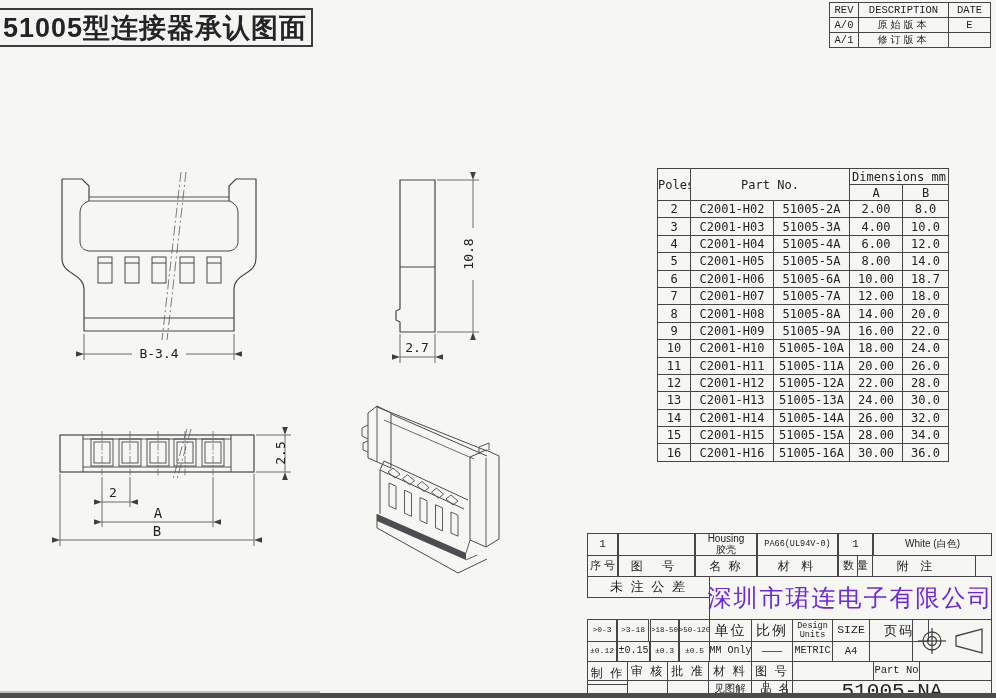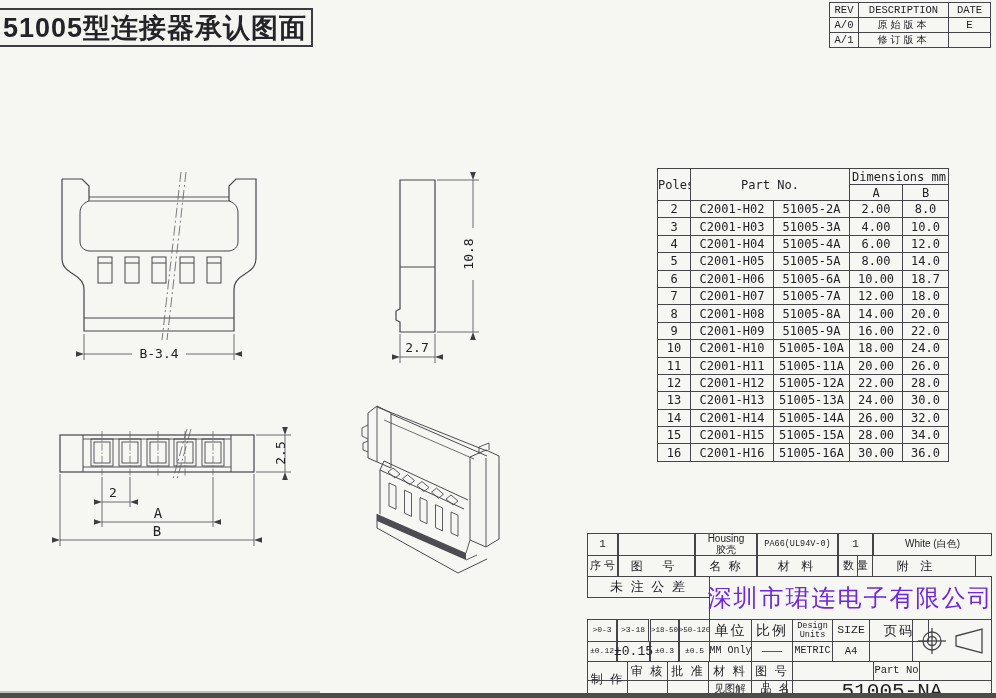--- a/index.html
+++ b/index.html
@@ -370,30 +370,30 @@
         <circle cx="16" cy="16" r="9"></circle>
         <circle cx="16" cy="16" r="4.5"></circle>
         <line x1="2" y1="16" x2="30" y2="16"></line>
         <line x1="16" y1="3" x2="16" y2="29"></line>
         <polygon points="40,11 66,4 66,28 40,21"></polygon>
       </g>
     </svg>
   </div>
 
   <div class="tc mono" style="left:0;top:108px;width:30px;height:21px;font-size:8px">±0.12</div>
-  <div class="tc mono" style="left:30px;top:108px;width:33px;height:21px;font-size:13px">±0.15</div>
+  <div class="tc mono" style="left:30px;top:108px;width:33px;height:21px;font-size:10px">±0.15</div>
   <div class="tc mono" style="left:63px;top:108px;width:29px;height:21px;font-size:8px">±0.3</div>
   <div class="tc mono" style="left:92px;top:108px;width:31px;height:21px;font-size:8px">±0.5</div>
   <div class="tc mono" style="left:122px;top:108px;width:43px;height:21px;font-size:10px">MM Only</div>
   <div class="tc" style="left:164px;top:108px;width:42px;height:21px;font-size:10px">——</div>
   <div class="tc mono" style="left:205px;top:108px;width:41px;height:21px;font-size:10px">METRIC</div>
   <div class="tc mono" style="left:245px;top:108px;width:38px;height:21px;font-size:10.5px">A4</div>
   <div class="tc" style="left:282px;top:108px;width:44px;height:21px;font-size:10px"></div>
 
-  <div class="tc sp2" style="left:0;top:128px;width:41px;height:36px;font-size:12px">制 作</div>
+  <div class="tc sp2" style="left:0;top:128px;width:41px;height:24px;font-size:12px">制 作</div>
   <div class="tc sp2" style="left:40px;top:128px;width:41px;height:20px;font-size:12px">审 核</div>
   <div class="tc sp2" style="left:80px;top:128px;width:42px;height:20px;font-size:12px">批 准</div>
   <div class="tc sp2" style="left:121px;top:128px;width:44px;height:20px;font-size:12px">材 料</div>
   <div class="tc sp2" style="left:164px;top:128px;width:42px;height:20px;font-size:12px">图 号</div>
   <div class="tc" style="left:205px;top:128px;width:82px;height:20px"></div>
   <div class="tc mono" style="left:286px;top:128px;width:47px;height:20px;font-size:10.5px">Part No</div>
   <div class="tc" style="left:332px;top:128px;width:73px;height:20px"></div>
 
   <div class="tc" style="left:0;top:147px;width:41px;height:18px"></div>
   <div class="tc" style="left:40px;top:147px;width:41px;height:18px"></div>

